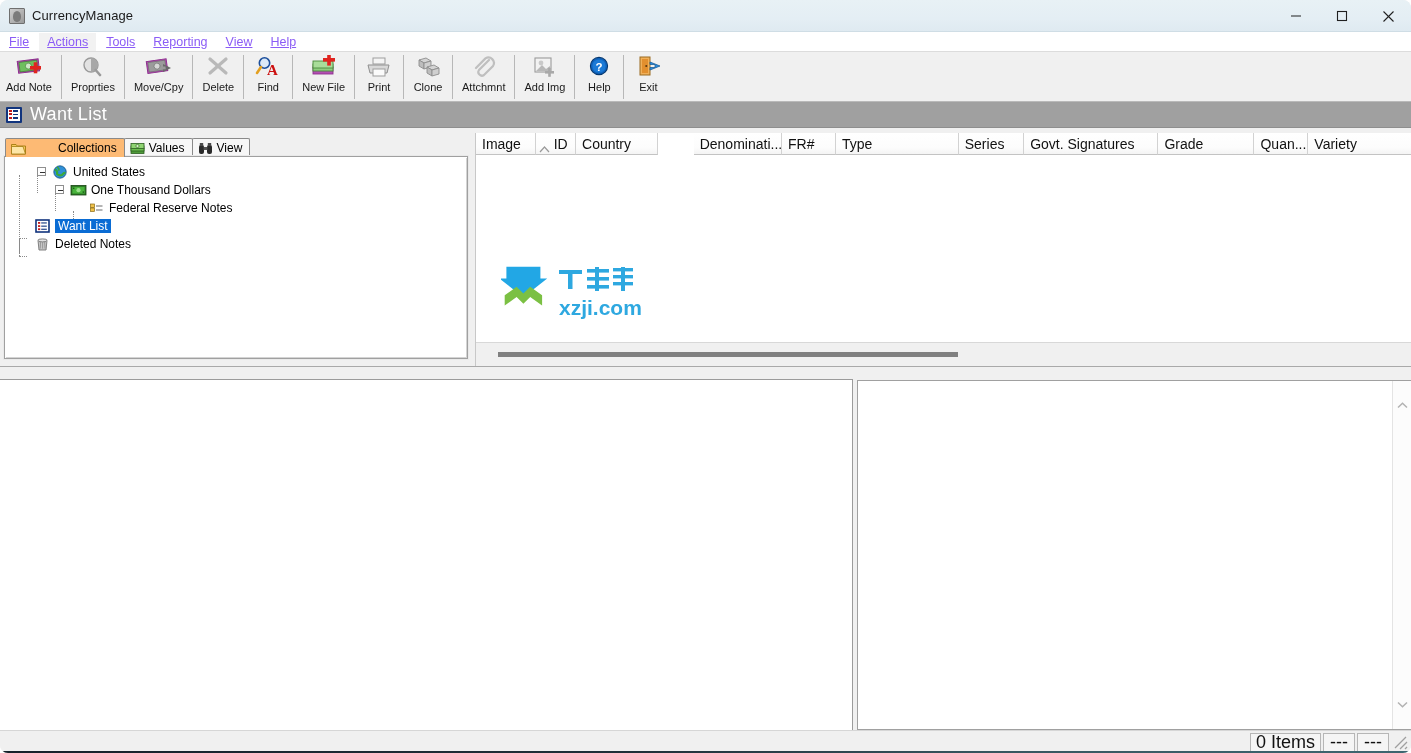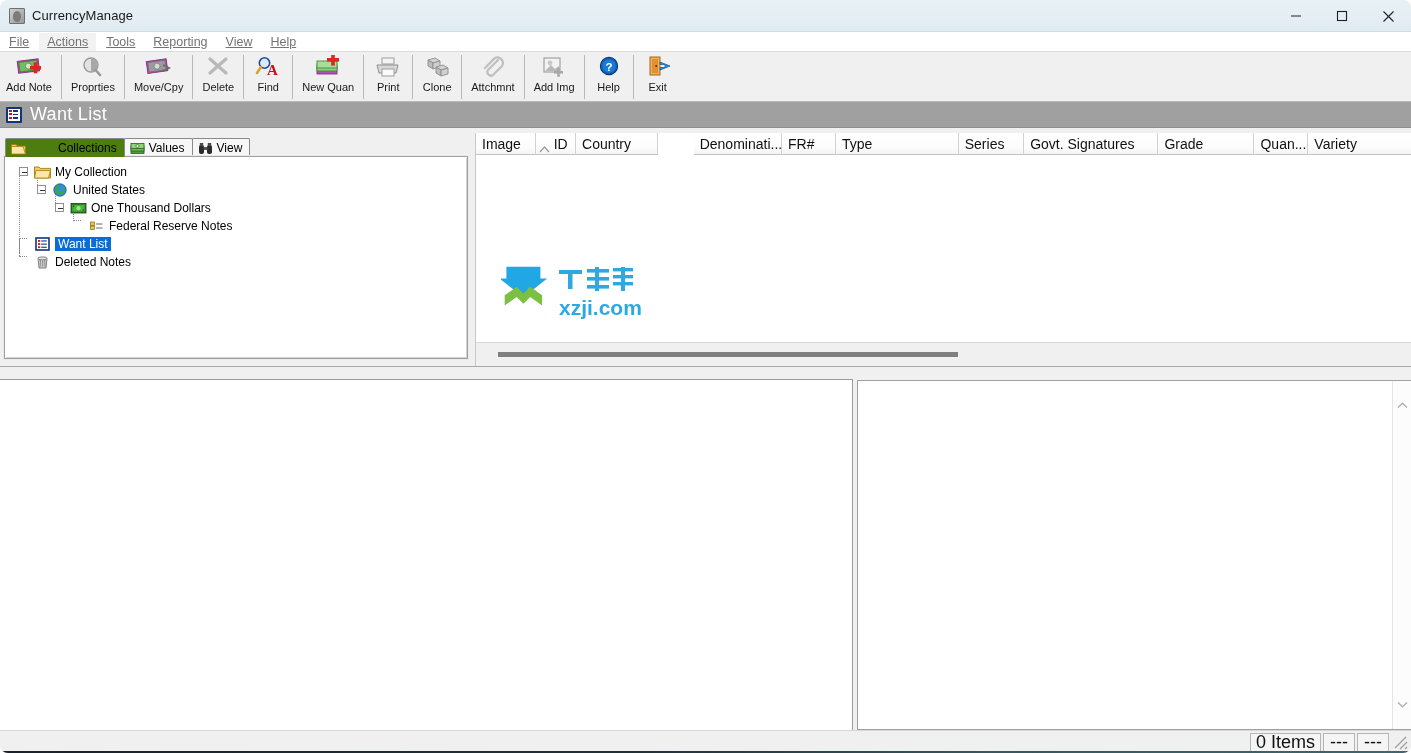--- a/index.html
+++ b/index.html
@@ -47,21 +47,21 @@
   }
   .win-btn svg { display: block; }
 
   
   .menubar {
     position: absolute; left: 0; top: 32px; width: 1411px; height: 20px;
     background: #ffffff; display: flex; align-items: center;
     border-bottom: 1px solid #dcdcdc;
   }
   .menu-item {
-    font-size: 12.5px; color: #737373; padding: 2px 8px; margin: 0 1px;
+    font-size: 12.5px; color: #8b5cf6; padding: 2px 8px; margin: 0 1px;
     white-space: nowrap;
   }
   .menu-item.hot { background: #f2f2f2; }
   .menu-item u { text-decoration: underline; }
 
   
   .toolbar {
     position: absolute; left: 0; top: 53px; width: 1411px; height: 49px;
     background: #f0f0f0;
     border-bottom: 1px solid #b9b9b9;
@@ -111,21 +111,21 @@
     position: absolute; left: 5px; top: 9px; height: 19px;
     display: flex; align-items: flex-end;
   }
   .tab {
     height: 19px; display: flex; align-items: center; gap: 4px;
     padding: 0 7px 0 5px; font-size: 12px; color: #000;
     border: 1px solid #8a8a8a; border-bottom: none;
     background: #f7f7f7; margin-right: -1px;
     border-radius: 2px 2px 0 0;
   }
-  .tab.active { background: #4d7c0f; position: relative; z-index: 3; gap: 32px; }
+  .tab.active { background: #fdba74; position: relative; z-index: 3; gap: 32px; }
   .tab-ico { width: 15px; height: 13px; position: relative; flex: 0 0 auto; }
 
   .treebox {
     position: absolute; left: 4px; top: 27px; width: 464px; height: 203px;
     background: #ffffff;
     border: 1px solid #a0a0a0;
     box-shadow: inset 1px 1px 0 #ffffff, inset -1px -1px 0 #d4d4d4;
     outline: 1px solid #e9e9e9;
     overflow: hidden;
   }
@@ -337,21 +337,21 @@
         <svg width="30" height="25" viewBox="0 0 30 25">
           <rect x="4" y="12" width="20" height="7" fill="#b24fb2" stroke="#8e2f8e" stroke-width=".9"></rect>
           <rect x="4" y="9" width="20" height="7" fill="#8fce7e" stroke="#4b8a3c" stroke-width=".9"></rect>
           <rect x="4" y="6" width="20" height="7" fill="#a9dd99" stroke="#4b8a3c" stroke-width=".9"></rect>
           <g>
             <rect x="14" y="3" width="12" height="3.6" fill="#e0241f"></rect>
             <rect x="18.2" y="-1" width="3.6" height="11.6" fill="#e0241f"></rect>
           </g>
         </svg>
       </div>
-      <div class="tb-lbl">New Quan</div>
+      <div class="tb-lbl">New File</div>
     </div>
     <div class="tb-sep"></div>
 
     <div class="tb-btn">
       <div class="tb-ico">
         <svg width="30" height="25" viewBox="0 0 30 25">
           <rect x="9" y="3" width="12" height="6" fill="#f4f4f4" stroke="#9d9d9d" stroke-width="1"></rect>
           <path d="M4 10 L25 10 L23 18 L6 18 Z" fill="#d8d8d8" stroke="#8f8f8f" stroke-width="1"></path>
           <rect x="9" y="14" width="12" height="7" fill="#fbfbfb" stroke="#9d9d9d" stroke-width="1"></rect>
         </svg>
@@ -487,32 +487,20 @@
 
         <div class="dline-v" style="left:14px; top:18px; height:78px;"></div>
         <div class="dline-v" style="left:32px; top:18px; height:18px;"></div>
         <div class="dline-v" style="left:50px; top:36px; height:18px;"></div>
         <div class="dline-v" style="left:68px; top:54px; height:10px;"></div>
         <div class="dline-h" style="left:68px; top:63px; width:8px;"></div>
         <div class="dline-h" style="left:14px; top:81px; width:8px;"></div>
         <div class="dline-h" style="left:14px; top:99px; width:8px;"></div>
         <div class="dline-v" style="left:14px; top:81px; height:18px;"></div>
 
-        <div class="trow" style="padding-left:6px;">
-          <span class="tw">
-              <span class="exp"></span>
-            </span>
-          <span class="ticon">
-            <svg width="17" height="14" viewBox="0 0 17 14">
-              <path d="M0.5 2 L5 2 L6.2 3.4 L16.5 3.4 L16.5 13 L0.5 13 Z" fill="#f7ca5c" stroke="#a37b10" stroke-width=".9"></path>
-              <path d="M2 5.5 L16.5 5.5 L14.5 13 L0.5 13 Z" fill="#fde6a7" stroke="#a37b10" stroke-width=".8"></path>
-            </svg>
-          </span>
-          <span class="tlabel">My Collection</span>
-        </div>
 
         <div class="trow" style="padding-left:24px;">
           <span class="tw">
               <span class="exp"></span>
             </span>
           <span class="ticon">
             <svg width="17" height="14" viewBox="0 0 17 14">
               <circle cx="8" cy="7" r="6.2" fill="#2f8fd8" stroke="#14527f" stroke-width=".8"></circle>
               <path d="M3 4.5 Q6 6 5 9 Q7 11 10 10 Q12 7.5 13.4 8" fill="none" stroke="#3aa93a" stroke-width="2.1"></path>
               <path d="M5 2 Q8 4 6.5 5.6" fill="none" stroke="#3aa93a" stroke-width="1.6"></path>

